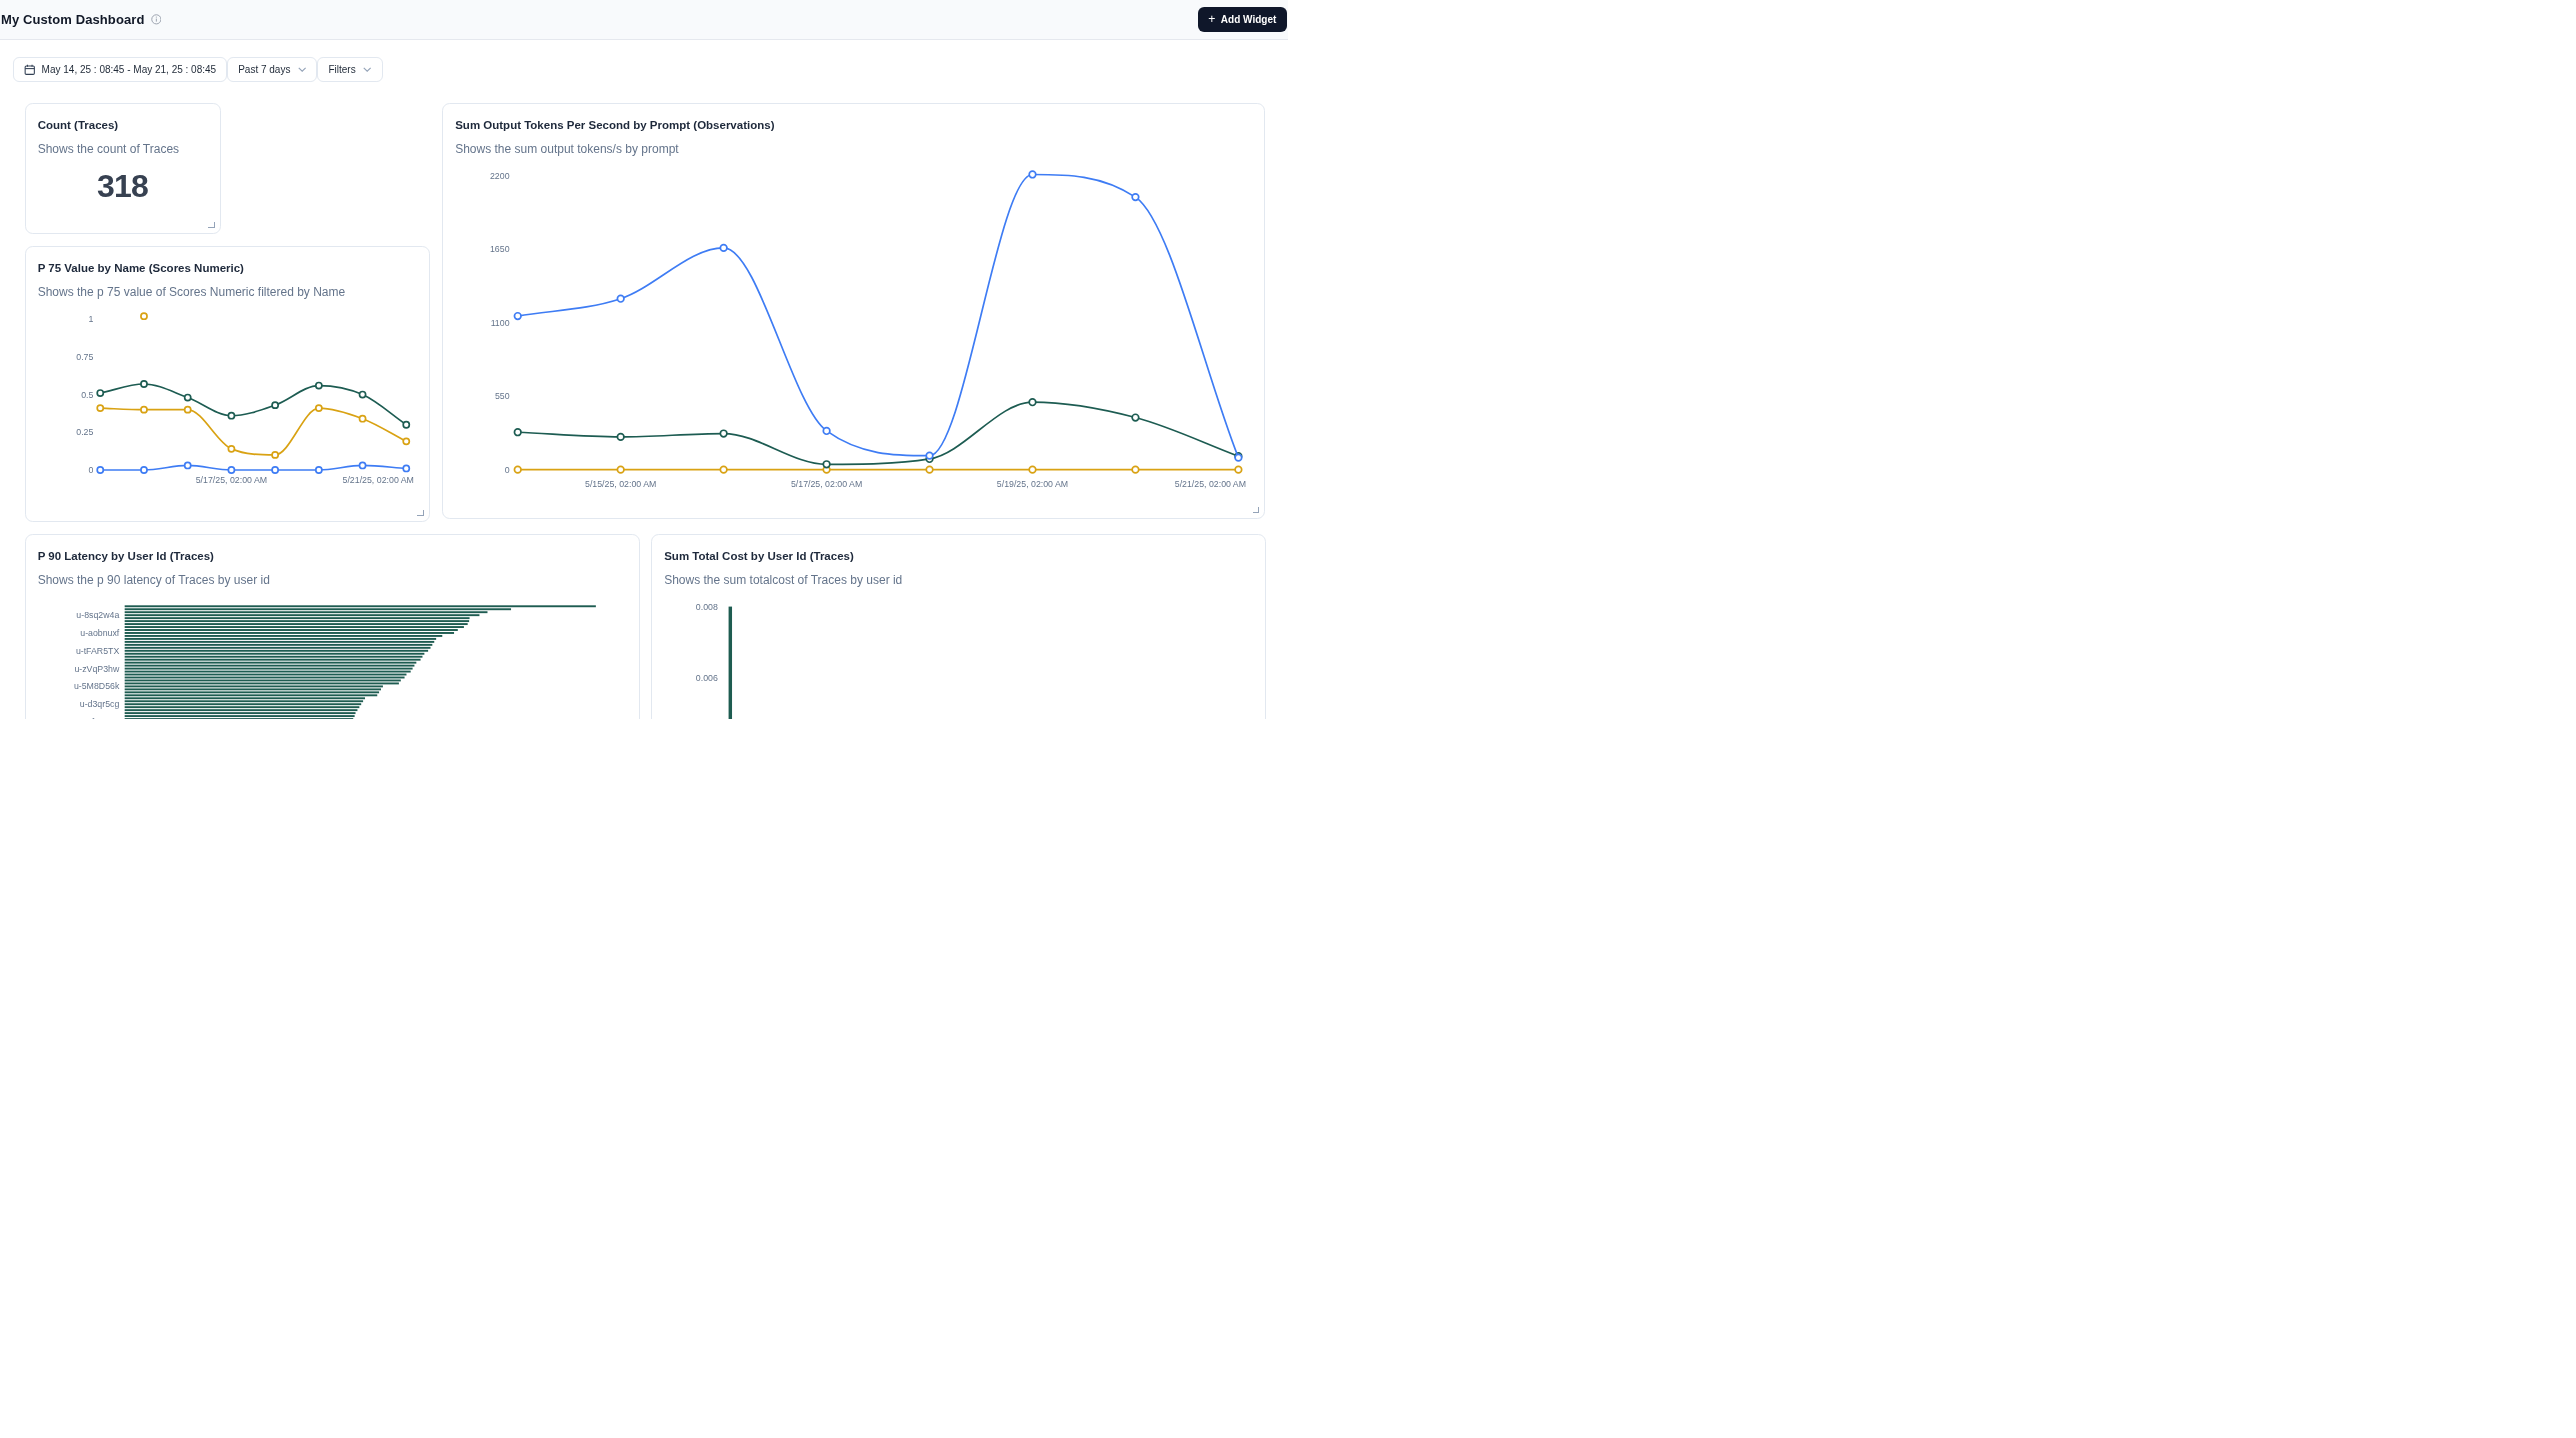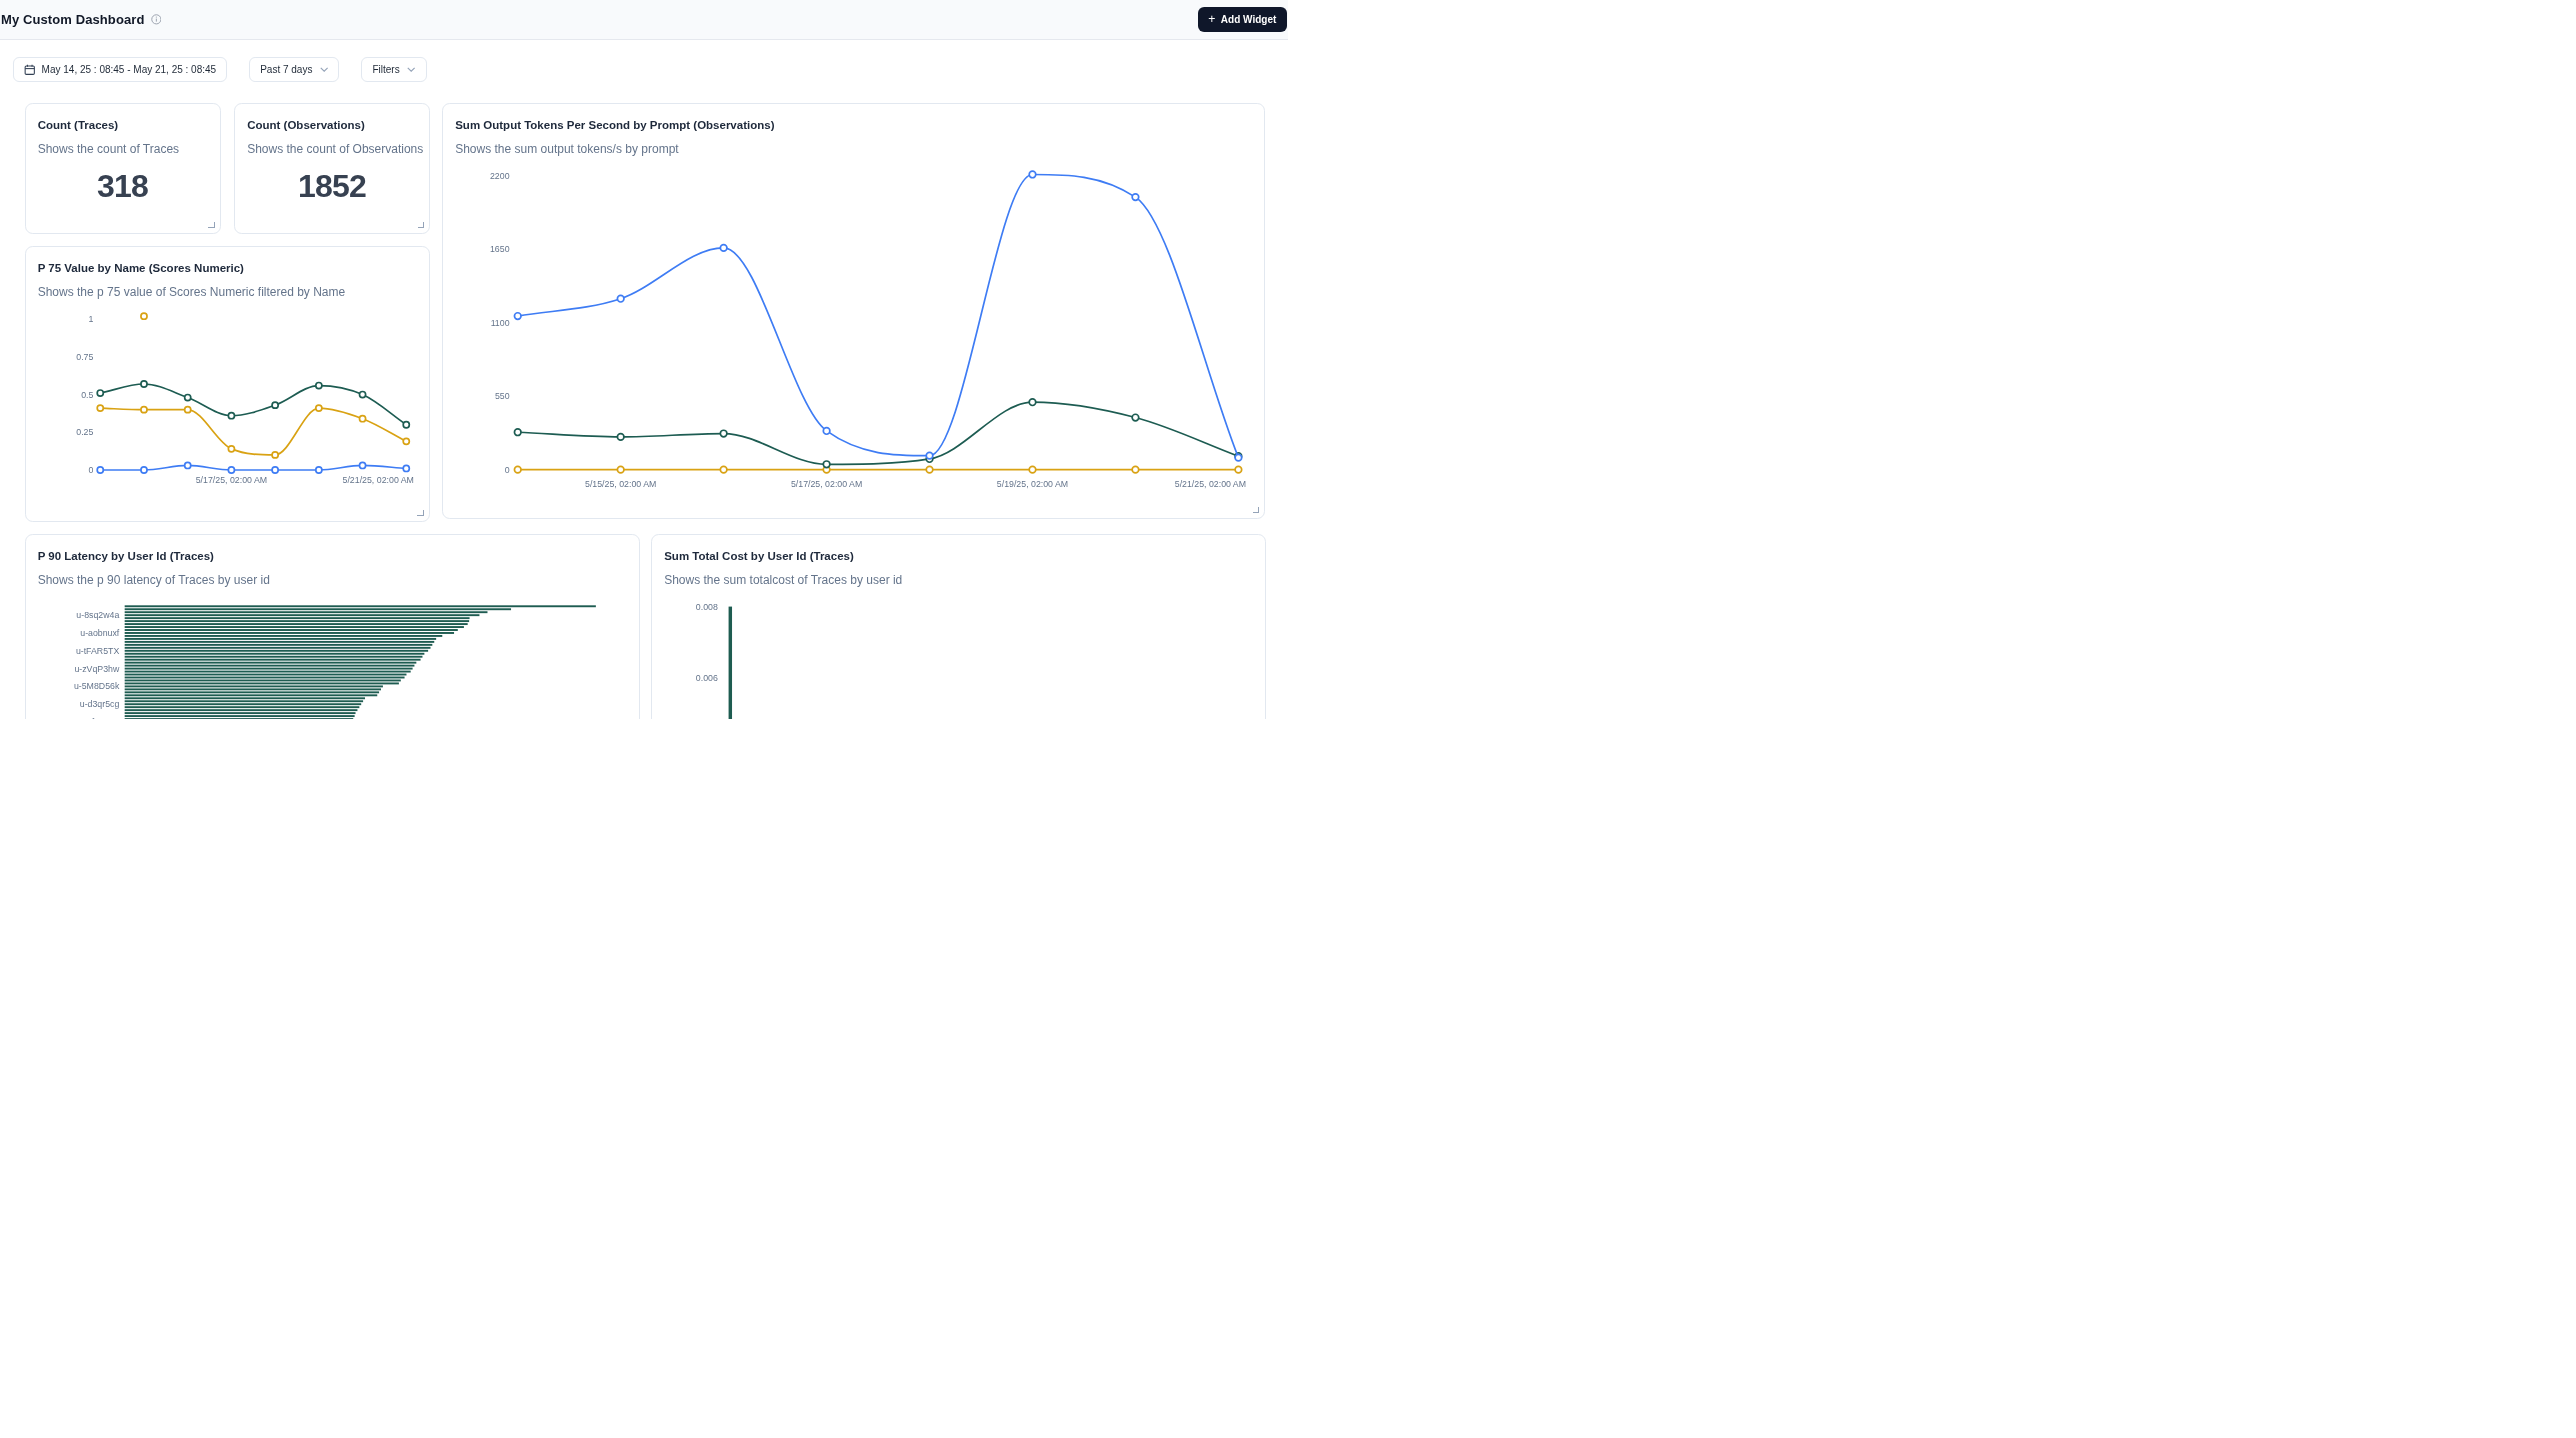--- a/index.html
+++ b/index.html
@@ -11,21 +11,21 @@
   .header { position:absolute; left:0; top:0; right:0; height:40px; background:#f8fafc;
             border-bottom:0.8px solid #e5e8ee; display:flex; align-items:center; padding:0 1px; }
   .header-title { font-size:13px; font-weight:700; color:#111827; letter-spacing:0.1px; }
   .info-icon { margin-left:6.1px; color:#9ca3af; display:inline-flex; }
   .add-widget-btn { margin-left:auto; background:#0f172a; color:#fff; border:none; border-radius:6.1px;
             height:24.5px; padding:0 10.7px; font-size:10px; font-weight:600; display:inline-flex;
             align-items:center; gap:5.4px; cursor:pointer; font-family:inherit; }
   .plus-icon { font-size:12.2px; font-weight:400; line-height:1; position:relative; top:-0.8px; }
 
   
-  .toolbar { position:absolute; left:13px; top:57px; display:flex; gap:22px; }
+  .toolbar { position:absolute; left:13px; top:57px; display:flex; gap:0; }
   .tb-btn { background:#fff; border:0.8px solid #e2e8f0; border-radius:6.1px; height:24.5px;
             display:inline-flex; align-items:center; gap:6.1px; padding:0 10px; font-size:10px;
             font-weight:500; color:#1f2937; cursor:pointer; font-family:inherit; white-space:nowrap; }
   .tb-btn .chev { color:#94a3b8; display:inline-flex; margin-left:1.5px; }
   .cal-icon { color:#334155; display:inline-flex; }
   .filters-btn { margin-left:0; }
 
   
   .card { position:absolute; background:#fff; border:0.8px solid #e2e8f0; border-radius:7.7px; }
   .card-title { position:absolute; left:12.2px; top:15.3px; font-size:11.5px; font-weight:700; color:#1e293b; }
@@ -94,26 +94,20 @@
     </button>
   </div>
 
   <div class="card" id="card-count-traces">
     <div class="card-title">Count (Traces)</div>
     <div class="card-subtitle">Shows the count of Traces</div>
     <div class="big-number">318</div>
     <span class="resize-handle"></span>
   </div>
 
-  <div class="card" id="card-count-observations">
-    <div class="card-title">Count (Observations)</div>
-    <div class="card-subtitle">Shows the count of Observations</div>
-    <div class="big-number">1852</div>
-    <span class="resize-handle"></span>
-  </div>
 
   <div class="card" id="card-tokens">
     <div class="card-title">Sum Output Tokens Per Second by Prompt (Observations)</div>
     <div class="card-subtitle">Shows the sum output tokens/s by prompt</div>
     <svg class="chart" id="svg-tokens" width="823" height="416" viewBox="0 0 1076 543">
         <text x="87" y="481.6" text-anchor="end" class="tick">0</text>
         <text x="87" y="385.6" text-anchor="end" class="tick">550</text>
         <text x="87" y="289.5" text-anchor="end" class="tick">1100</text>
         <text x="87" y="193.4" text-anchor="end" class="tick">1650</text>
         <text x="87" y="97.4" text-anchor="end" class="tick">2200</text>

